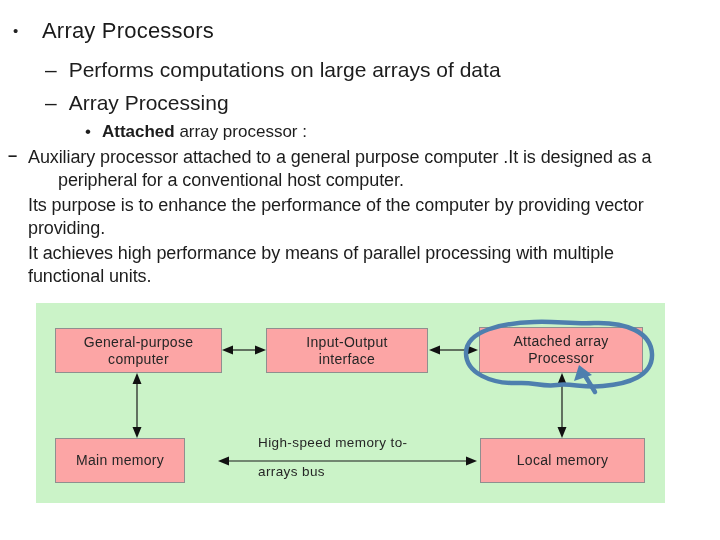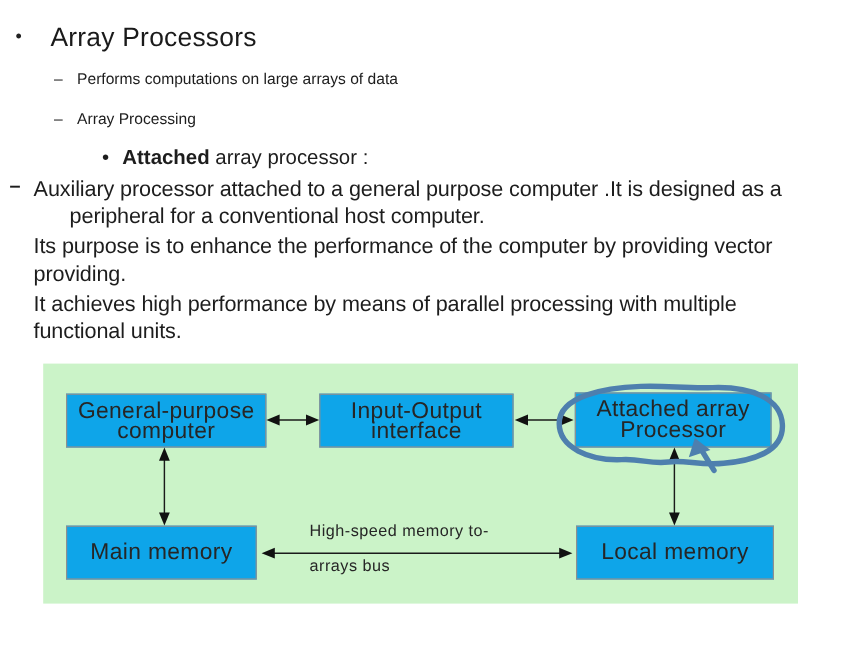--- a/index.html
+++ b/index.html
@@ -11,21 +11,21 @@
     background: #ffffff;
     overflow: hidden;
     font-family: "Liberation Sans", sans-serif;
     color: #1b1b1b;
   }
   .abs { position: absolute; white-space: nowrap; }
 
   
   .title-bullet { left: 13px; top: 22px; font-size: 15px; color: #222; }
   .slide-title  { left: 42px; top: 18px; font-size: 22px; letter-spacing: 0.2px; color: #1a1a1a; }
-  .l2-line      { font-size: 13px; color: #1d1d1d; }
+  .l2-line      { font-size: 21px; color: #1d1d1d; }
   .l2-line .dash { display: inline-block; }
   .l2-line .txt  { margin-left: 12px; }
   .l2-a { left: 45px; top: 58px; }
   .l2-b { left: 45px; top: 91px; }
   .l3-line { left: 85px; top: 122px; font-size: 17px; color: #1d1d1d; }
   .l3-line .txt { margin-left: 11px; }
   .l3-line .b { font-weight: 700; }
   .body-dash { left: 8px; top: 146px; font-size: 16.5px; font-weight: 700; color: #1d1d1d; }
   .body-line { left: 28px; font-size: 18px; color: #1d1d1d; letter-spacing: -0.1px; }
   .bl0 { top: 147px; } .bl1 { top: 170px; margin-left: 30px; }
@@ -34,36 +34,36 @@
 
   
   .panel {
     position: absolute;
     left: 36px; top: 303px;
     width: 629px; height: 200px;
     background: #cbf3c8;
   }
   .dbox {
     position: absolute;
-    background: #0ea5e9;
+    background: #fca5a5;
     border: 1px solid #8f8f8f;
     display: flex;
     flex-direction: column;
     align-items: center;
     justify-content: center;
-    font-size: 19px;
+    font-size: 14px;
     letter-spacing: 0.3px;
     color: #262626;
     line-height: 17px;
     text-align: right;
   }
   .box1 { left: 19px;  top: 25px;  width: 167px; height: 45px; }
   .box2 { left: 230px; top: 25px;  width: 162px; height: 45px; }
   .box3 { left: 443px; top: 24px;  width: 164px; height: 46px; }
-  .box4 { left: 19px;  top: 135px; width: 159px; height: 45px; }
+  .box4 { left: 19px;  top: 135px; width: 130px; height: 45px; }
   .box5 { left: 444px; top: 135px; width: 165px; height: 45px; }
 
   .bus-label {
     position: absolute;
     font-size: 13.5px;
     letter-spacing: 0.4px;
     color: #262626;
     white-space: nowrap;
   }
   .bus-l1 { left: 222px; top: 132px; }

